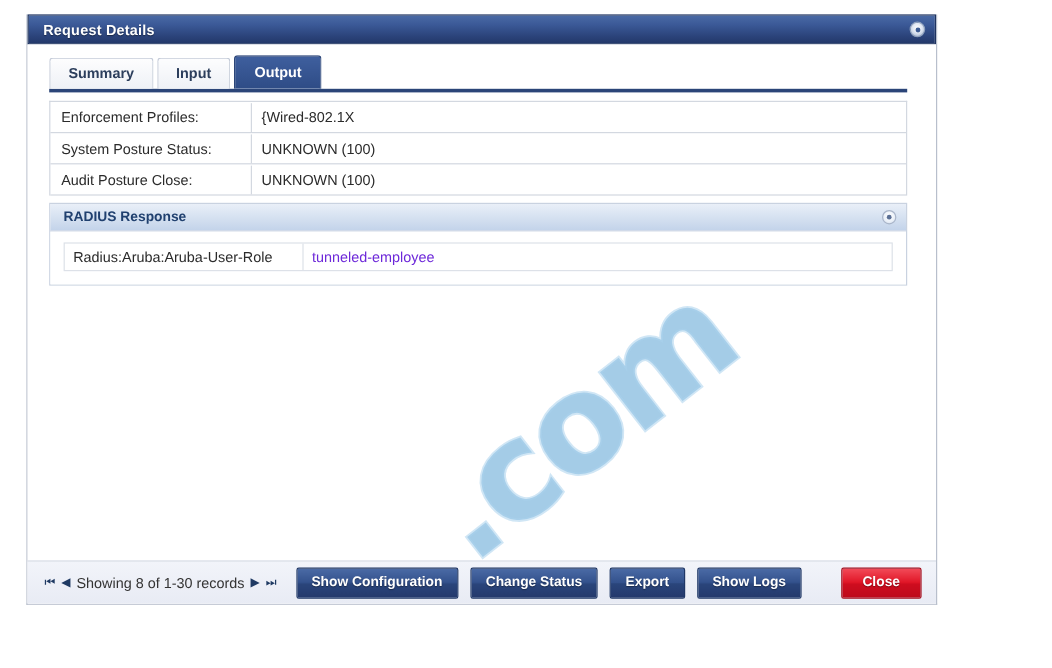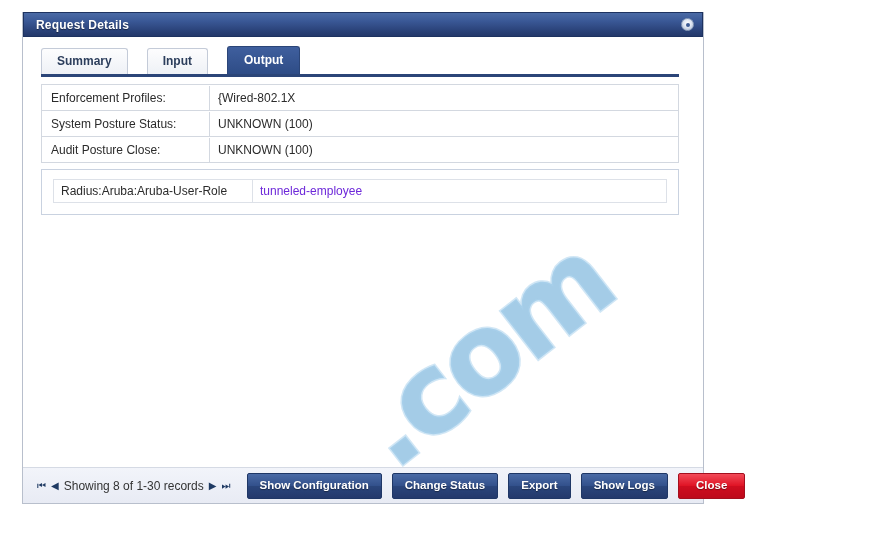--- a/index.html
+++ b/index.html
@@ -38,21 +38,21 @@
     transform: rotate(-38deg);
     transform-origin: left top;
     white-space: nowrap;
   }
 
   
   .dialog {
     position: absolute;
     left: 22px;
     top: 12px;
-    width: 682px;
+    width: 759px;
     height: 492px;
     background: #ffffff;
     border: 1px solid #b8bfcc;
     border-top: none;
     box-sizing: border-box;
     z-index: 10;
   }
 
   .titlebar {
     height: 25px;
@@ -97,21 +97,21 @@
     height: calc(100% - 25px);
     position: relative;
     background: #ffffff;
   }
 
   
   .tabstrip {
     padding: 9px 0 0 18px;
     display: flex;
     align-items: flex-end;
-    gap: 19px;
+    gap: 3px;
     position: relative;
   }
   .tab {
     font-size: 12px;
     font-weight: bold;
     padding: 5px 15px 6px 15px;
     border: 1px solid #c4cbd8;
     border-bottom: none;
     border-radius: 3px 3px 0 0;
     cursor: pointer;
@@ -326,20 +326,24 @@
         <div class="info-label">System Posture Status:</div>
         <div class="info-value">UNKNOWN (100)</div>
       </div>
       <div class="info-row">
         <div class="info-label">Audit Posture Close:</div>
         <div class="info-value">UNKNOWN (100)</div>
       </div>
     </div>
 
     <div class="radius-panel">
+      <div class="radius-header">
+        <span class="radius-title">RADIUS Response</span>
+        <span class="collapse-icon"></span>
+      </div>
       <div class="radius-body">
         <div class="attr-row">
           <div class="attr-key">Radius:Aruba:Aruba-User-Role</div>
           <div class="attr-val">tunneled-employee</div>
         </div>
       </div>
     </div>
 
     <div class="footer">
       <div class="pager">

